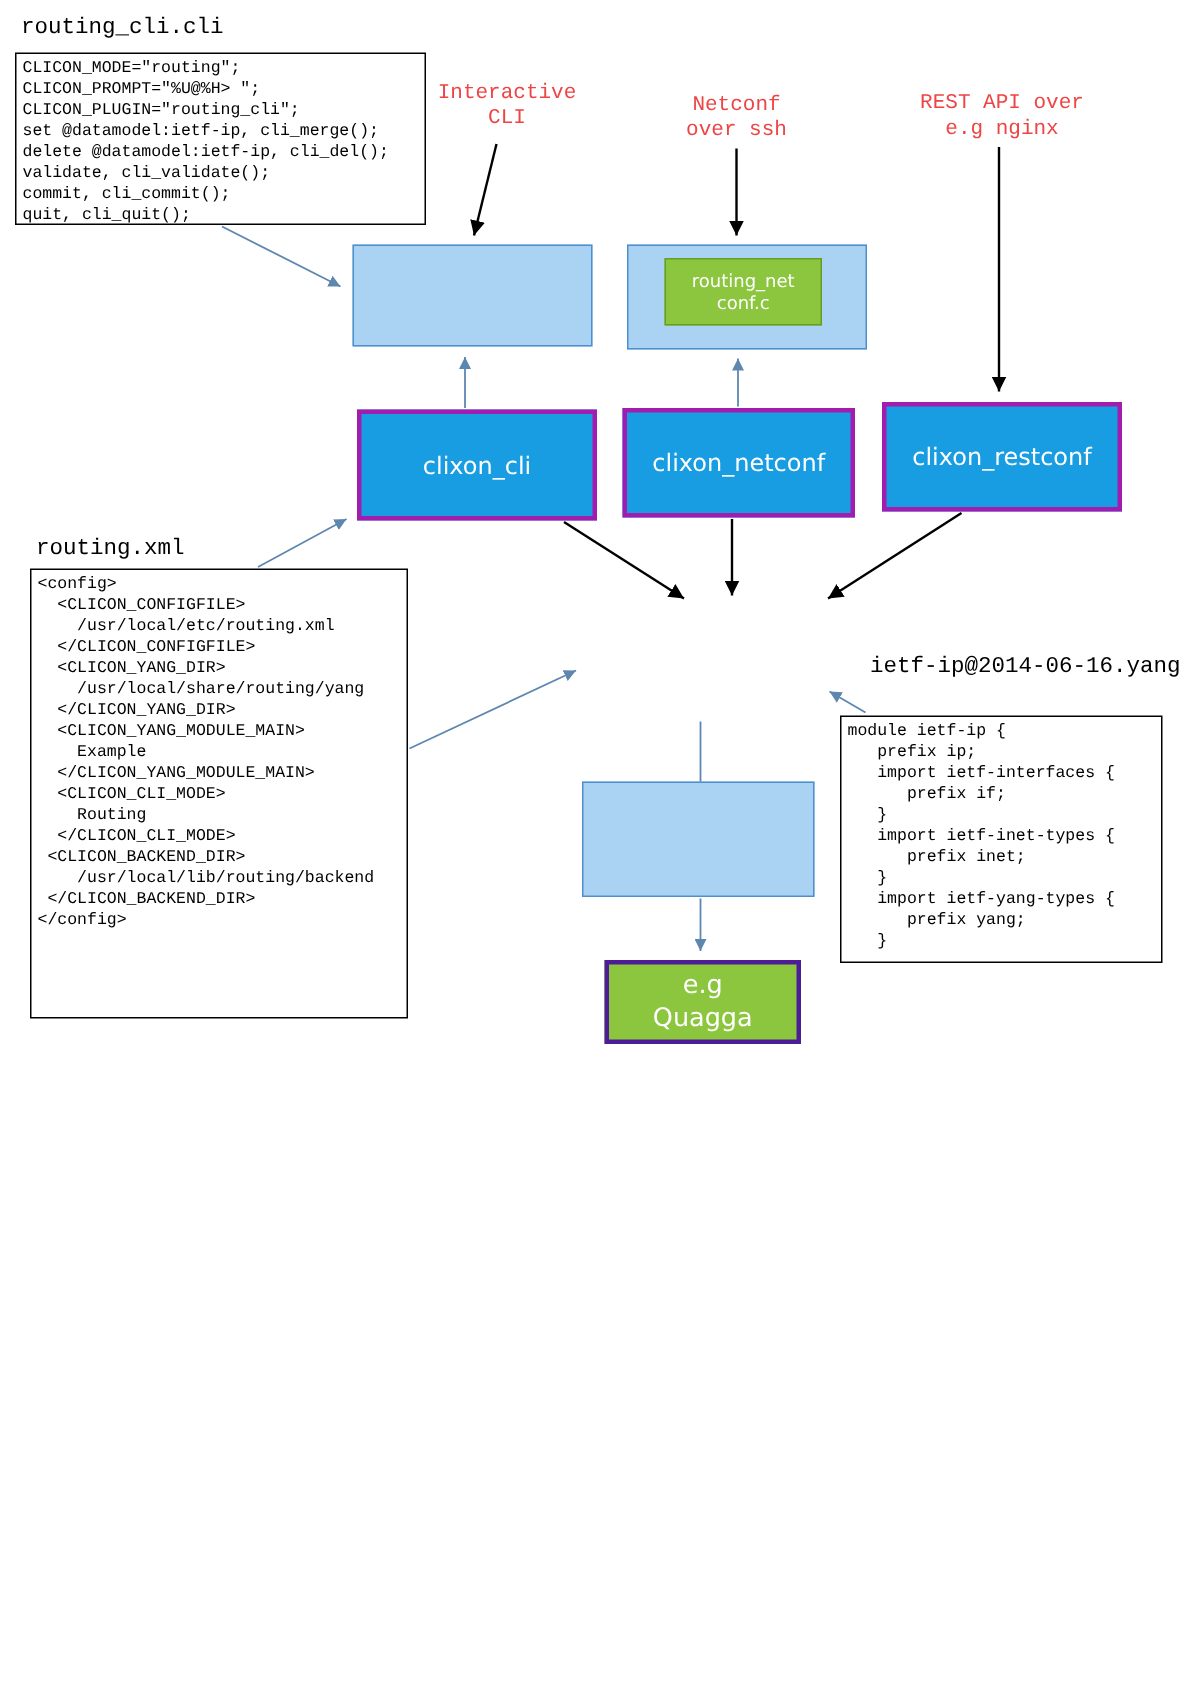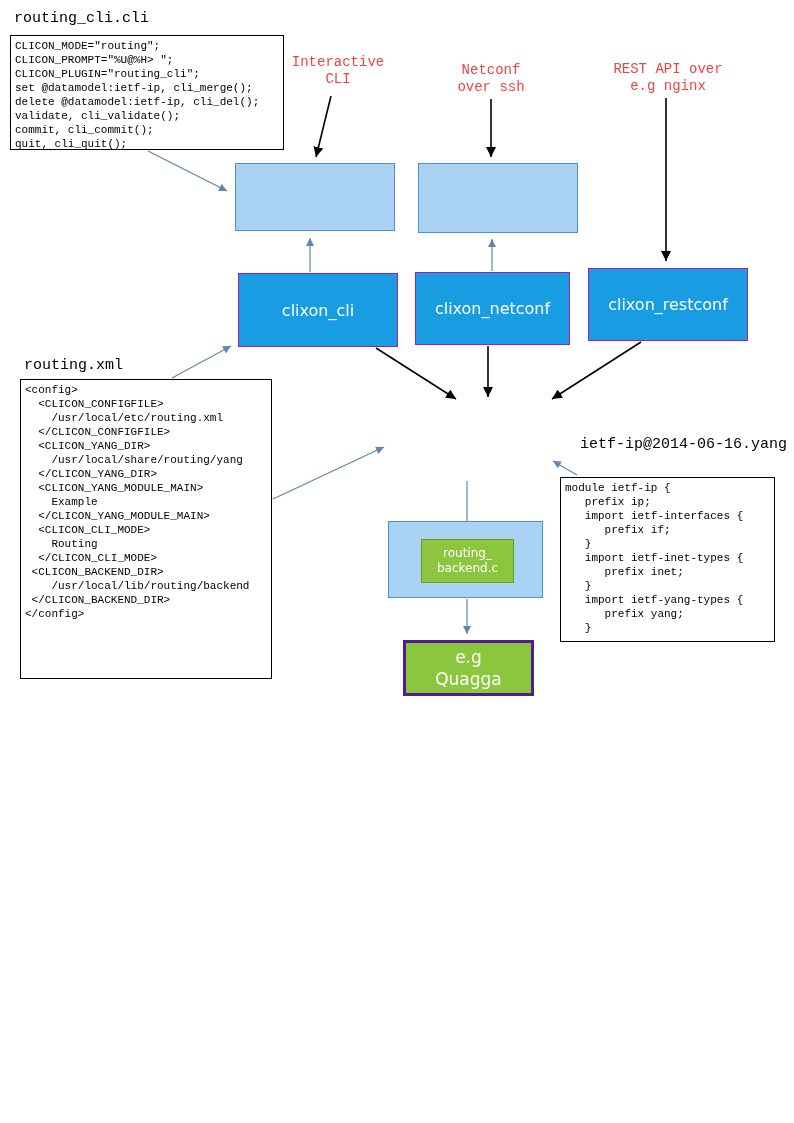--- a/index.html
+++ b/index.html
@@ -5,21 +5,21 @@
   html,body{margin:0;padding:0;background:#ffffff;}
   #canvas{position:relative;width:794px;height:1123px;background:#ffffff;overflow:hidden;
           font-family:"DejaVu Sans",sans-serif;padding-left:39px;}
   .abs{position:absolute;box-sizing:border-box;}
   .filetitle{font-family:"Liberation Mono",monospace;font-size:15px;color:#000;white-space:pre;}
   .codebox{background:#ffffff;border:1px solid #000000;font-family:"Liberation Mono",monospace;
            font-size:11px;line-height:14px;white-space:pre;padding:3px 4px;color:#000000;}
   .annot{font-family:Liberation Mono, monospace;font-size:14px;line-height:17px;
          text-align:center;white-space:pre-line;color:#ef4444;}
   .panel{background:#a9d2f3;border:1px solid #4f90cc;}
-  .node{background:#189de2;border:1px solid #a21caf;color:#ffffff;font-size:16px;
+  .node{background:#189de2;border:3px solid #a21caf;color:#ffffff;font-size:16px;
         display:flex;align-items:center;justify-content:center;}
   .greenbox{background:#8cc63e;border:1px solid #679e22;color:#ffffff;font-size:12px;
             line-height:15px;display:flex;align-items:center;justify-content:center;
             text-align:center;white-space:pre-line;}
   .quagga{background:#8cc63e;border:3px solid #4c1d95;color:#ffffff;font-size:17px;
           line-height:22px;display:flex;align-items:center;justify-content:center;
           text-align:center;white-space:pre-line;}
   svg.overlay{position:absolute;left:0;top:0;pointer-events:none;}
 </style>
 </head>
@@ -98,24 +98,24 @@
   <div class="abs annot" style="left:278px;top:54px;width:120px;">Interactive
 CLI</div>
   <div class="abs annot" style="left:441px;top:62px;width:100px;">Netconf
 over ssh</div>
   <div class="abs annot" style="left:598px;top:61px;width:140px;">REST API over
 e.g nginx</div>
 
   <div class="abs panel" style="left:235px;top:163px;width:160px;height:68px;"></div>
 
   <div class="abs panel" style="left:418px;top:163px;width:160px;height:70px;"></div>
+  <div class="abs greenbox" style="left:443px;top:172px;width:105px;height:45px;">routing_net
+conf.c</div>
 
   <div class="abs panel" style="left:388px;top:521px;width:155px;height:77px;"></div>
-  <div class="abs greenbox" style="left:421px;top:539px;width:93px;height:44px;">routing_
-backend.c</div>
 
   <div class="abs node" style="left:238px;top:273px;width:160px;height:74px;">clixon_cli</div>
   <div class="abs node" style="left:415px;top:272px;width:155px;height:73px;">clixon_netconf</div>
   <div class="abs node" style="left:588px;top:268px;width:160px;height:73px;">clixon_restconf</div>
 
   <div class="abs quagga" style="left:403px;top:640px;width:131px;height:56px;">e.g
 Quagga</div>
 
 </div>
 

